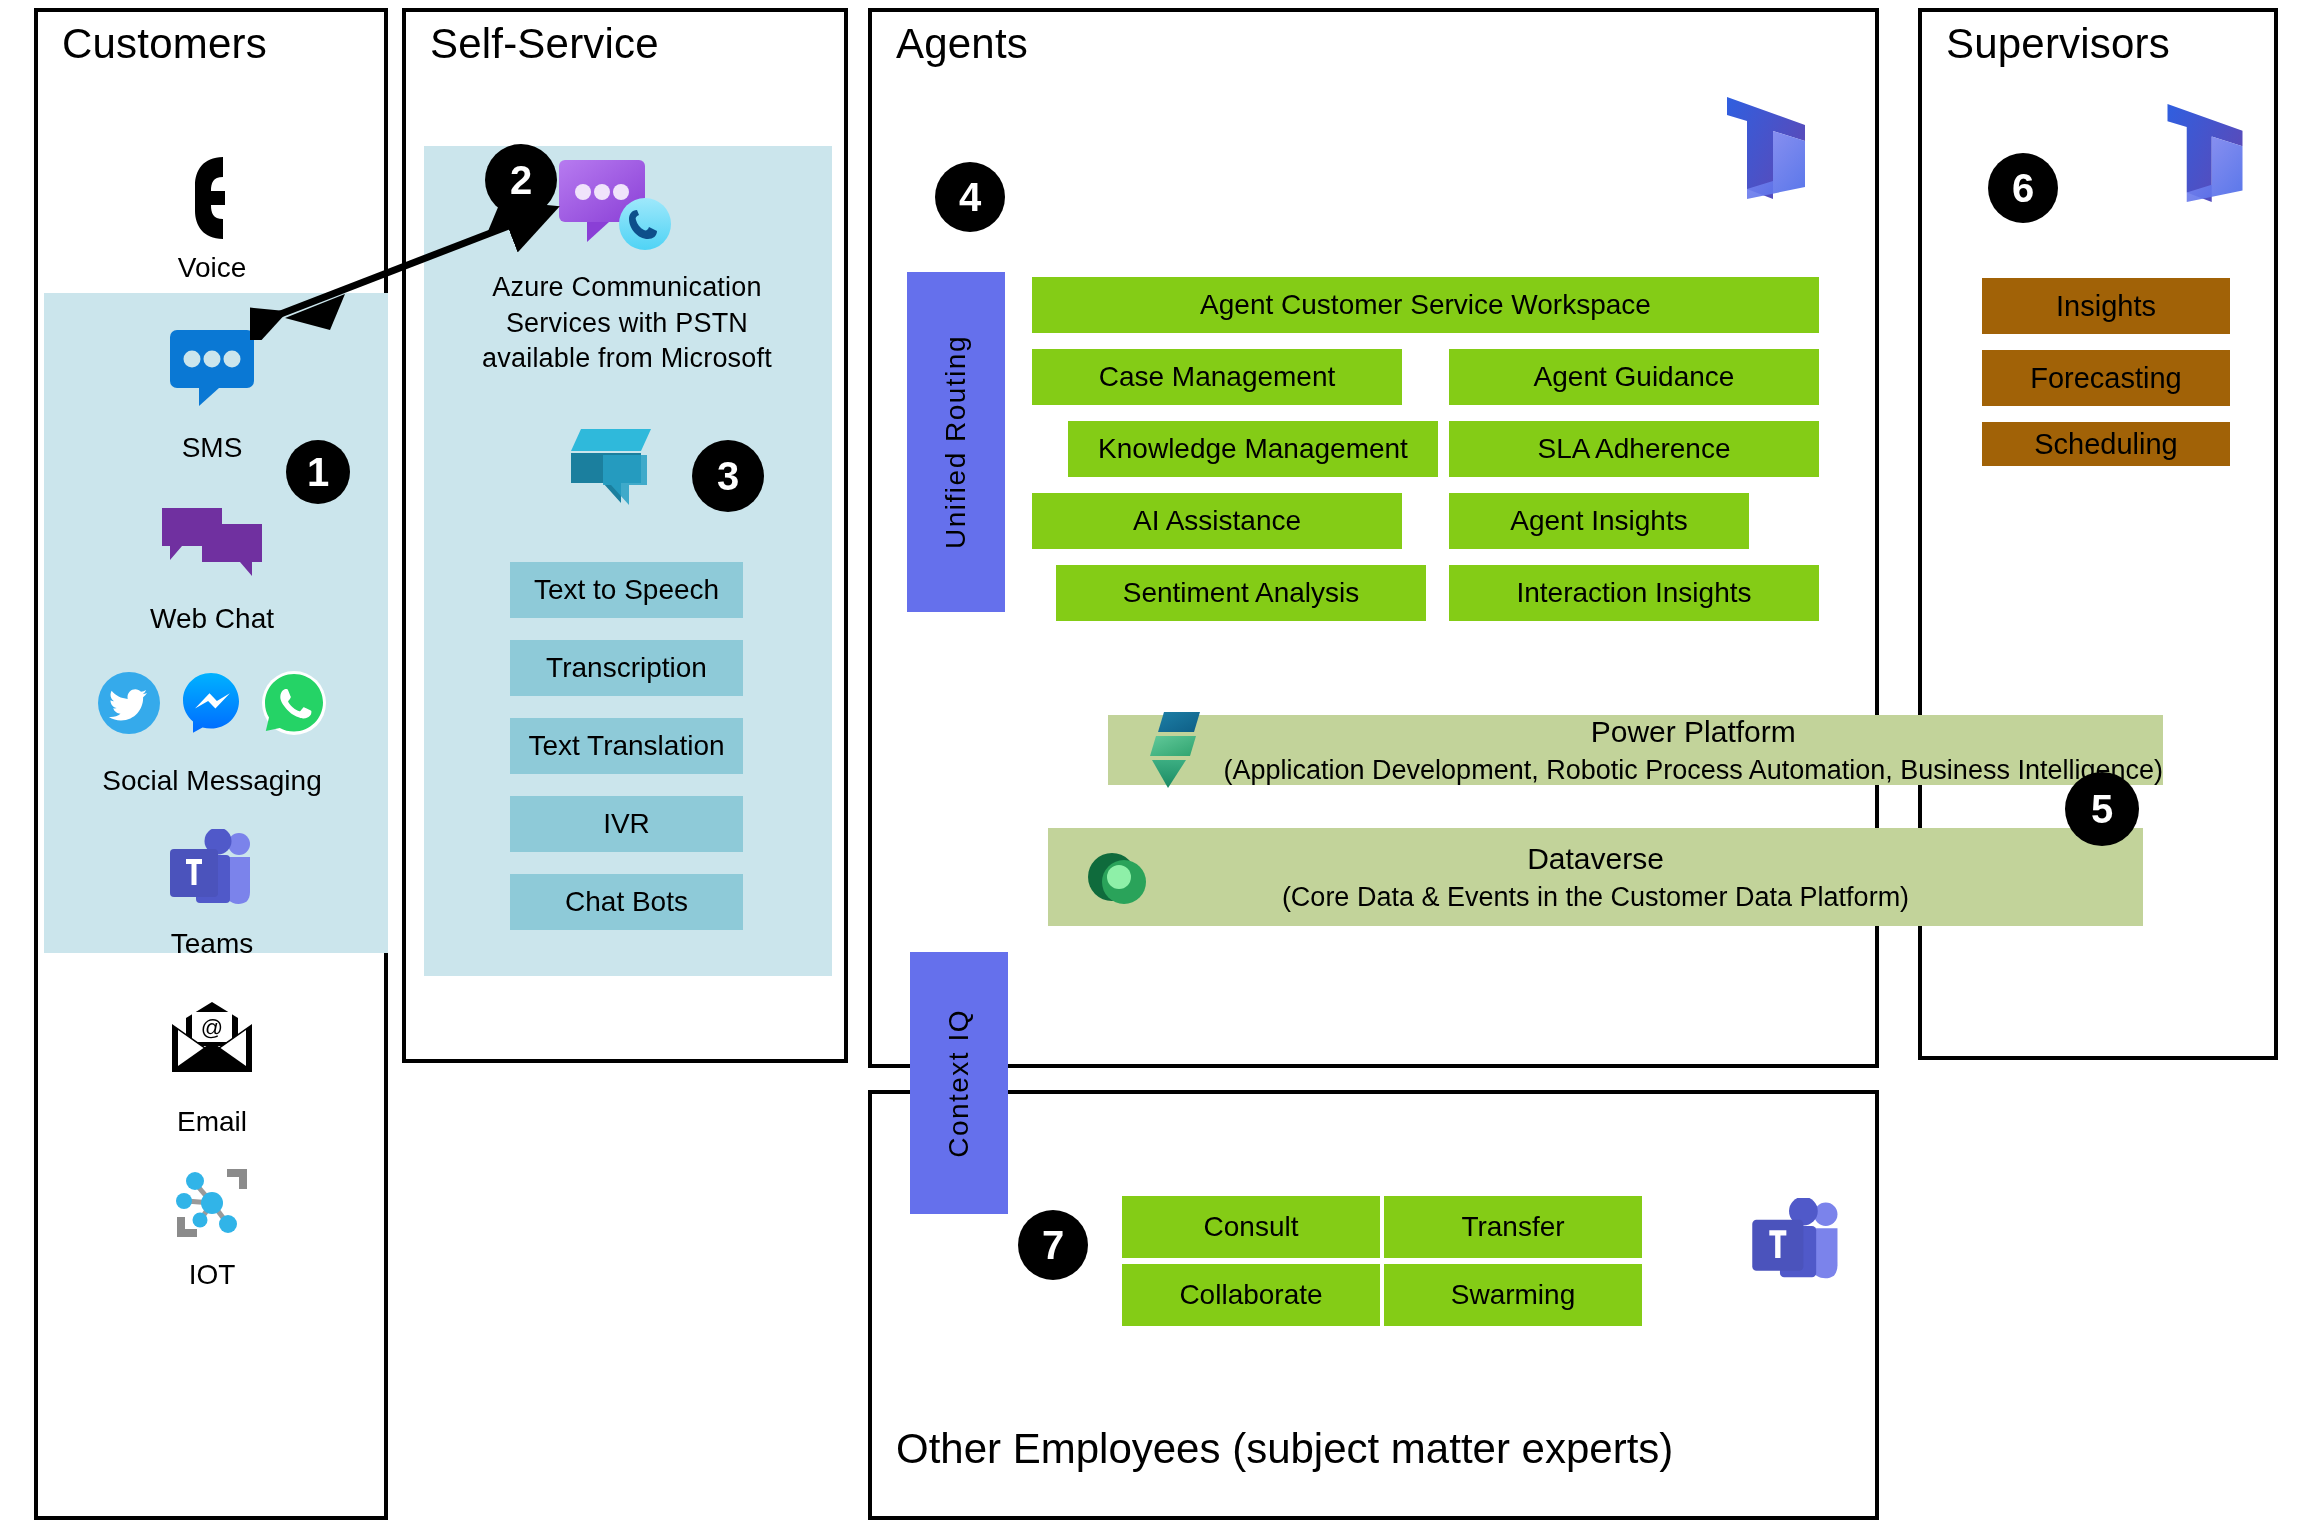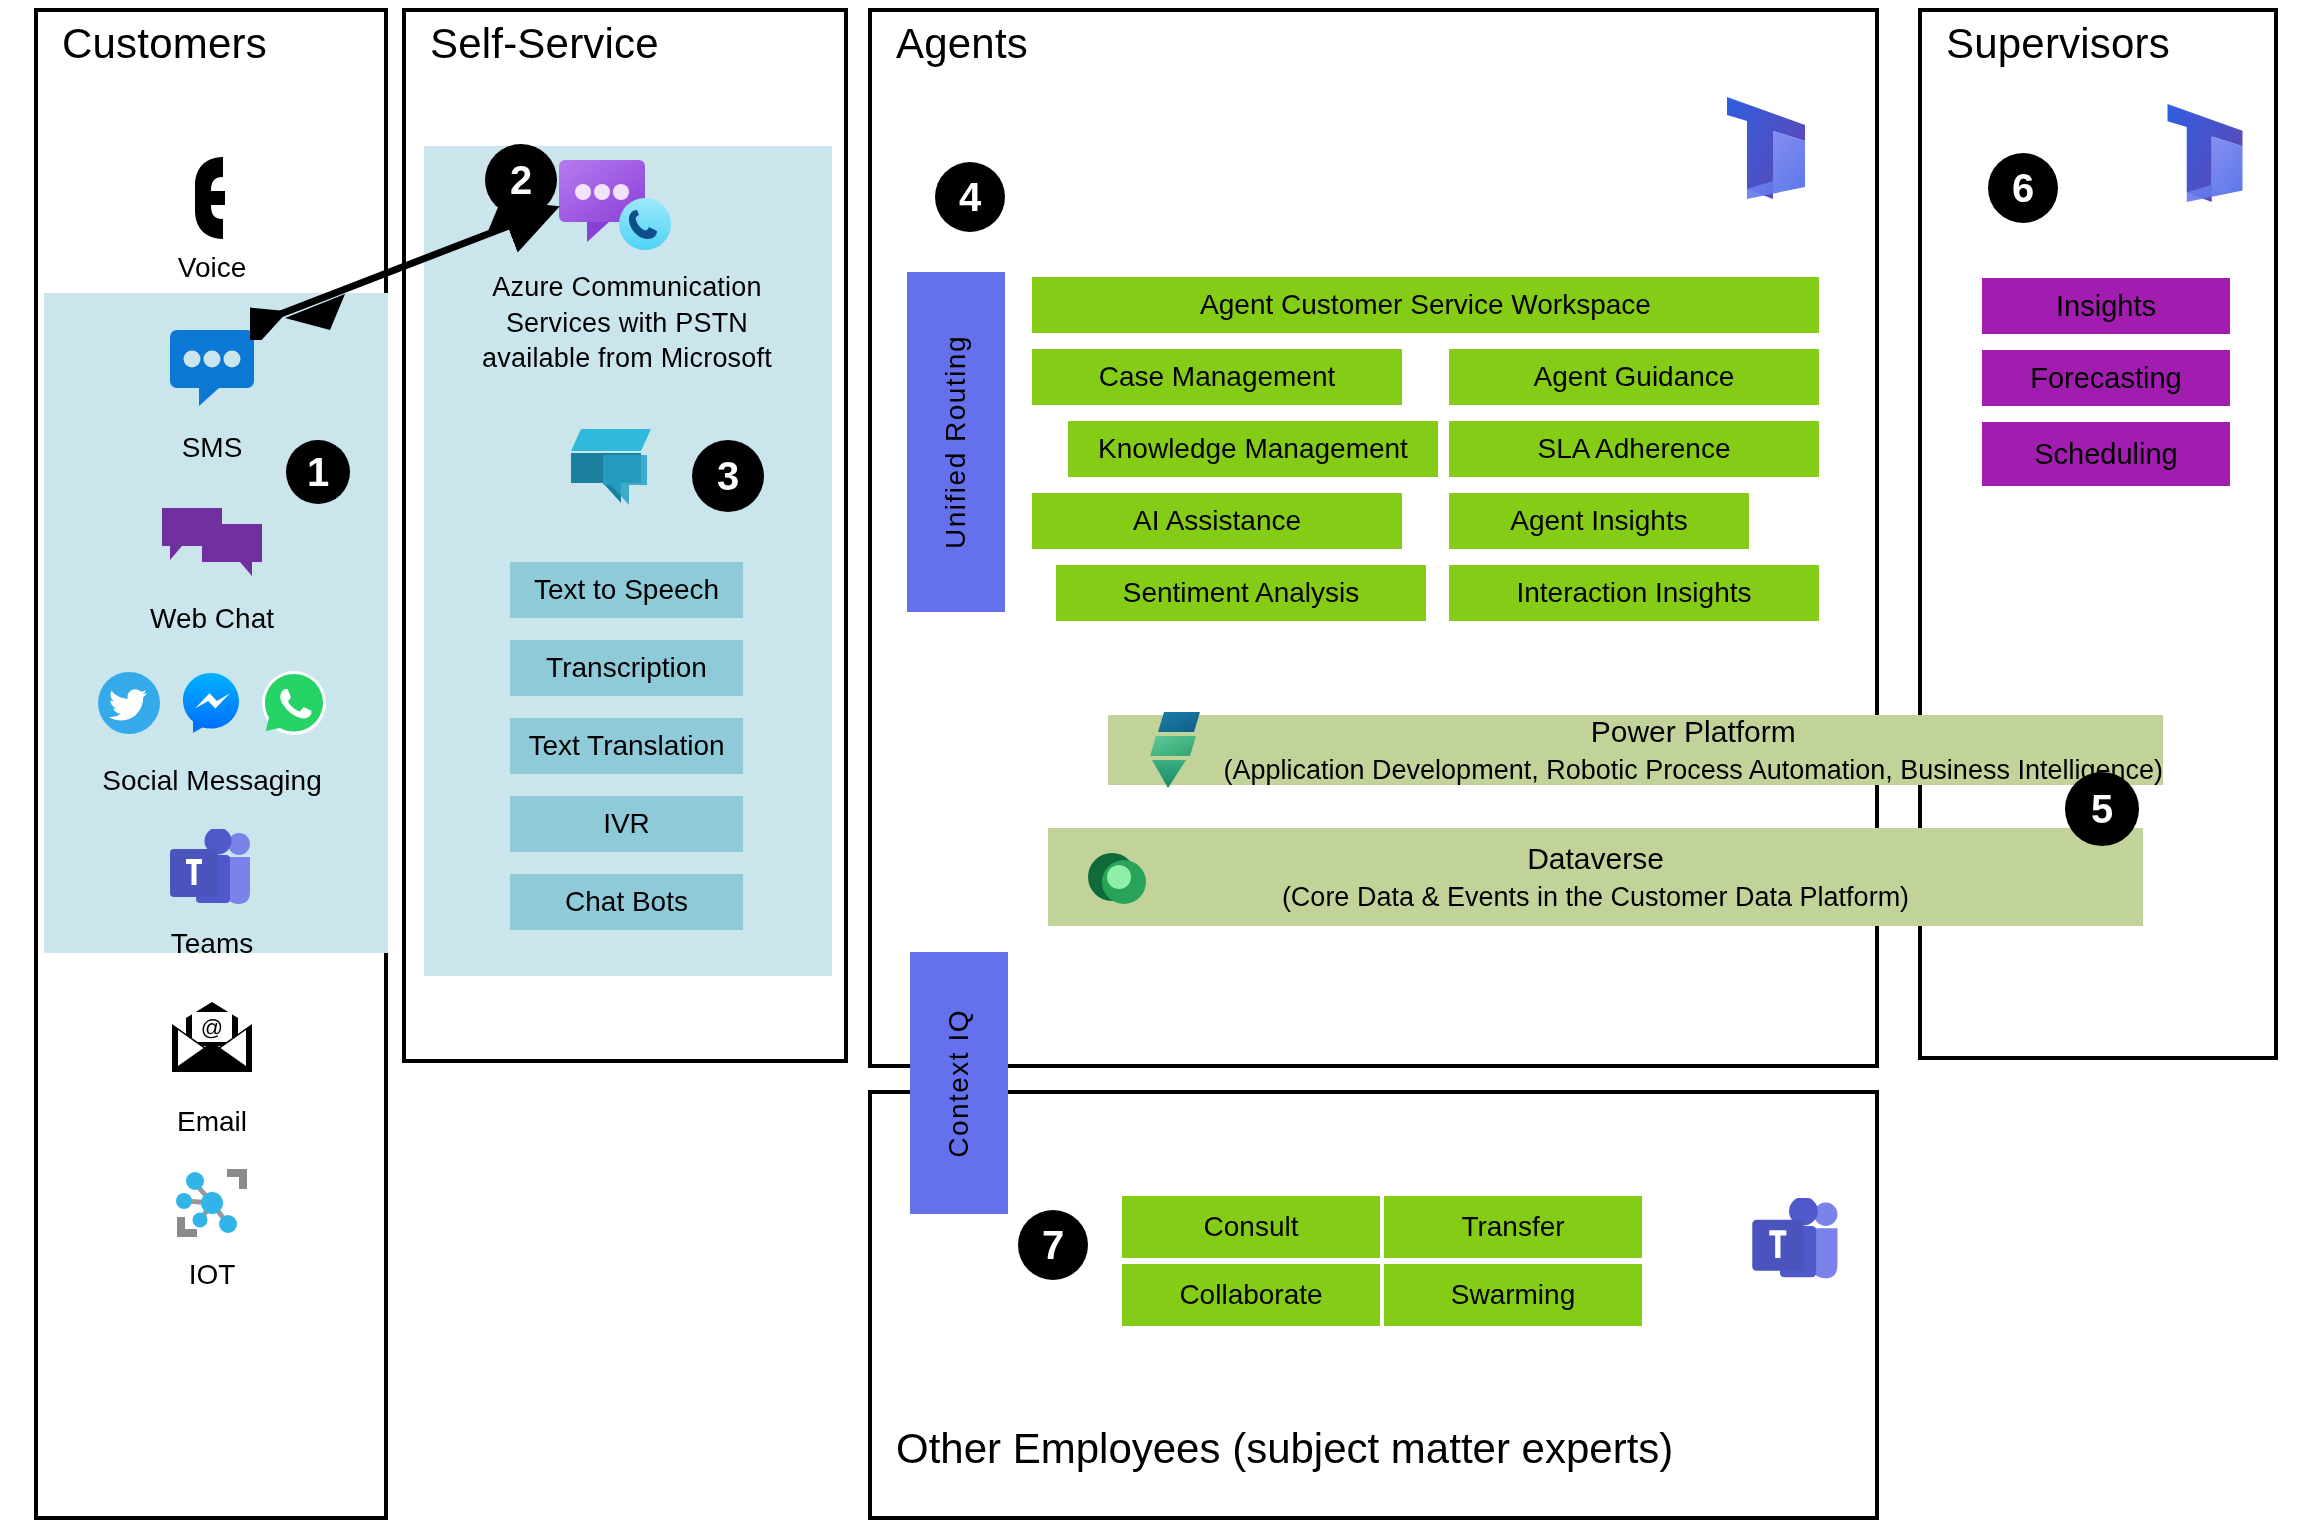--- a/index.html
+++ b/index.html
@@ -120,21 +120,21 @@
     color: #000;
   }
   .band-logo {
     position: absolute;
     left: 38px;
     top: 50%;
     transform: translateY(-50%);
   }
   .sup-box {
     position: absolute;
-    background: #a21caf;
+    background: #a16207;
     display: flex;
     align-items: center;
     justify-content: center;
     font-size: 29px;
     color: #000;
   }
   .logo-abs { position: absolute; }
   .bottom-title {
     position: absolute;
     font-size: 42px;
@@ -453,21 +453,21 @@
   </div>
 
   <div class="badge" style="left:1988px; top:153px; width:70px; height:70px;">6</div>
 
   <div class="sup-box" style="left:1982px; top:278px; width:248px; height:56px;">
     <span>Insights</span>
   </div>
   <div class="sup-box" style="left:1982px; top:350px; width:248px; height:56px;">
     <span>Forecasting</span>
   </div>
-  <div class="sup-box" style="left:1982px; top:422px; width:248px; height:64px;">
+  <div class="sup-box" style="left:1982px; top:422px; width:248px; height:44px;">
     <span>Scheduling</span>
   </div>
 
   <div class="panel" style="left:868px; top:1090px; width:1011px; height:430px;"></div>
 
   <div class="vert-box" style="left:910px; top:952px; width:98px; height:262px;">
     <span>Context IQ</span>
   </div>
 
   <div class="badge" style="left:1018px; top:1210px; width:70px; height:70px;">7</div>

